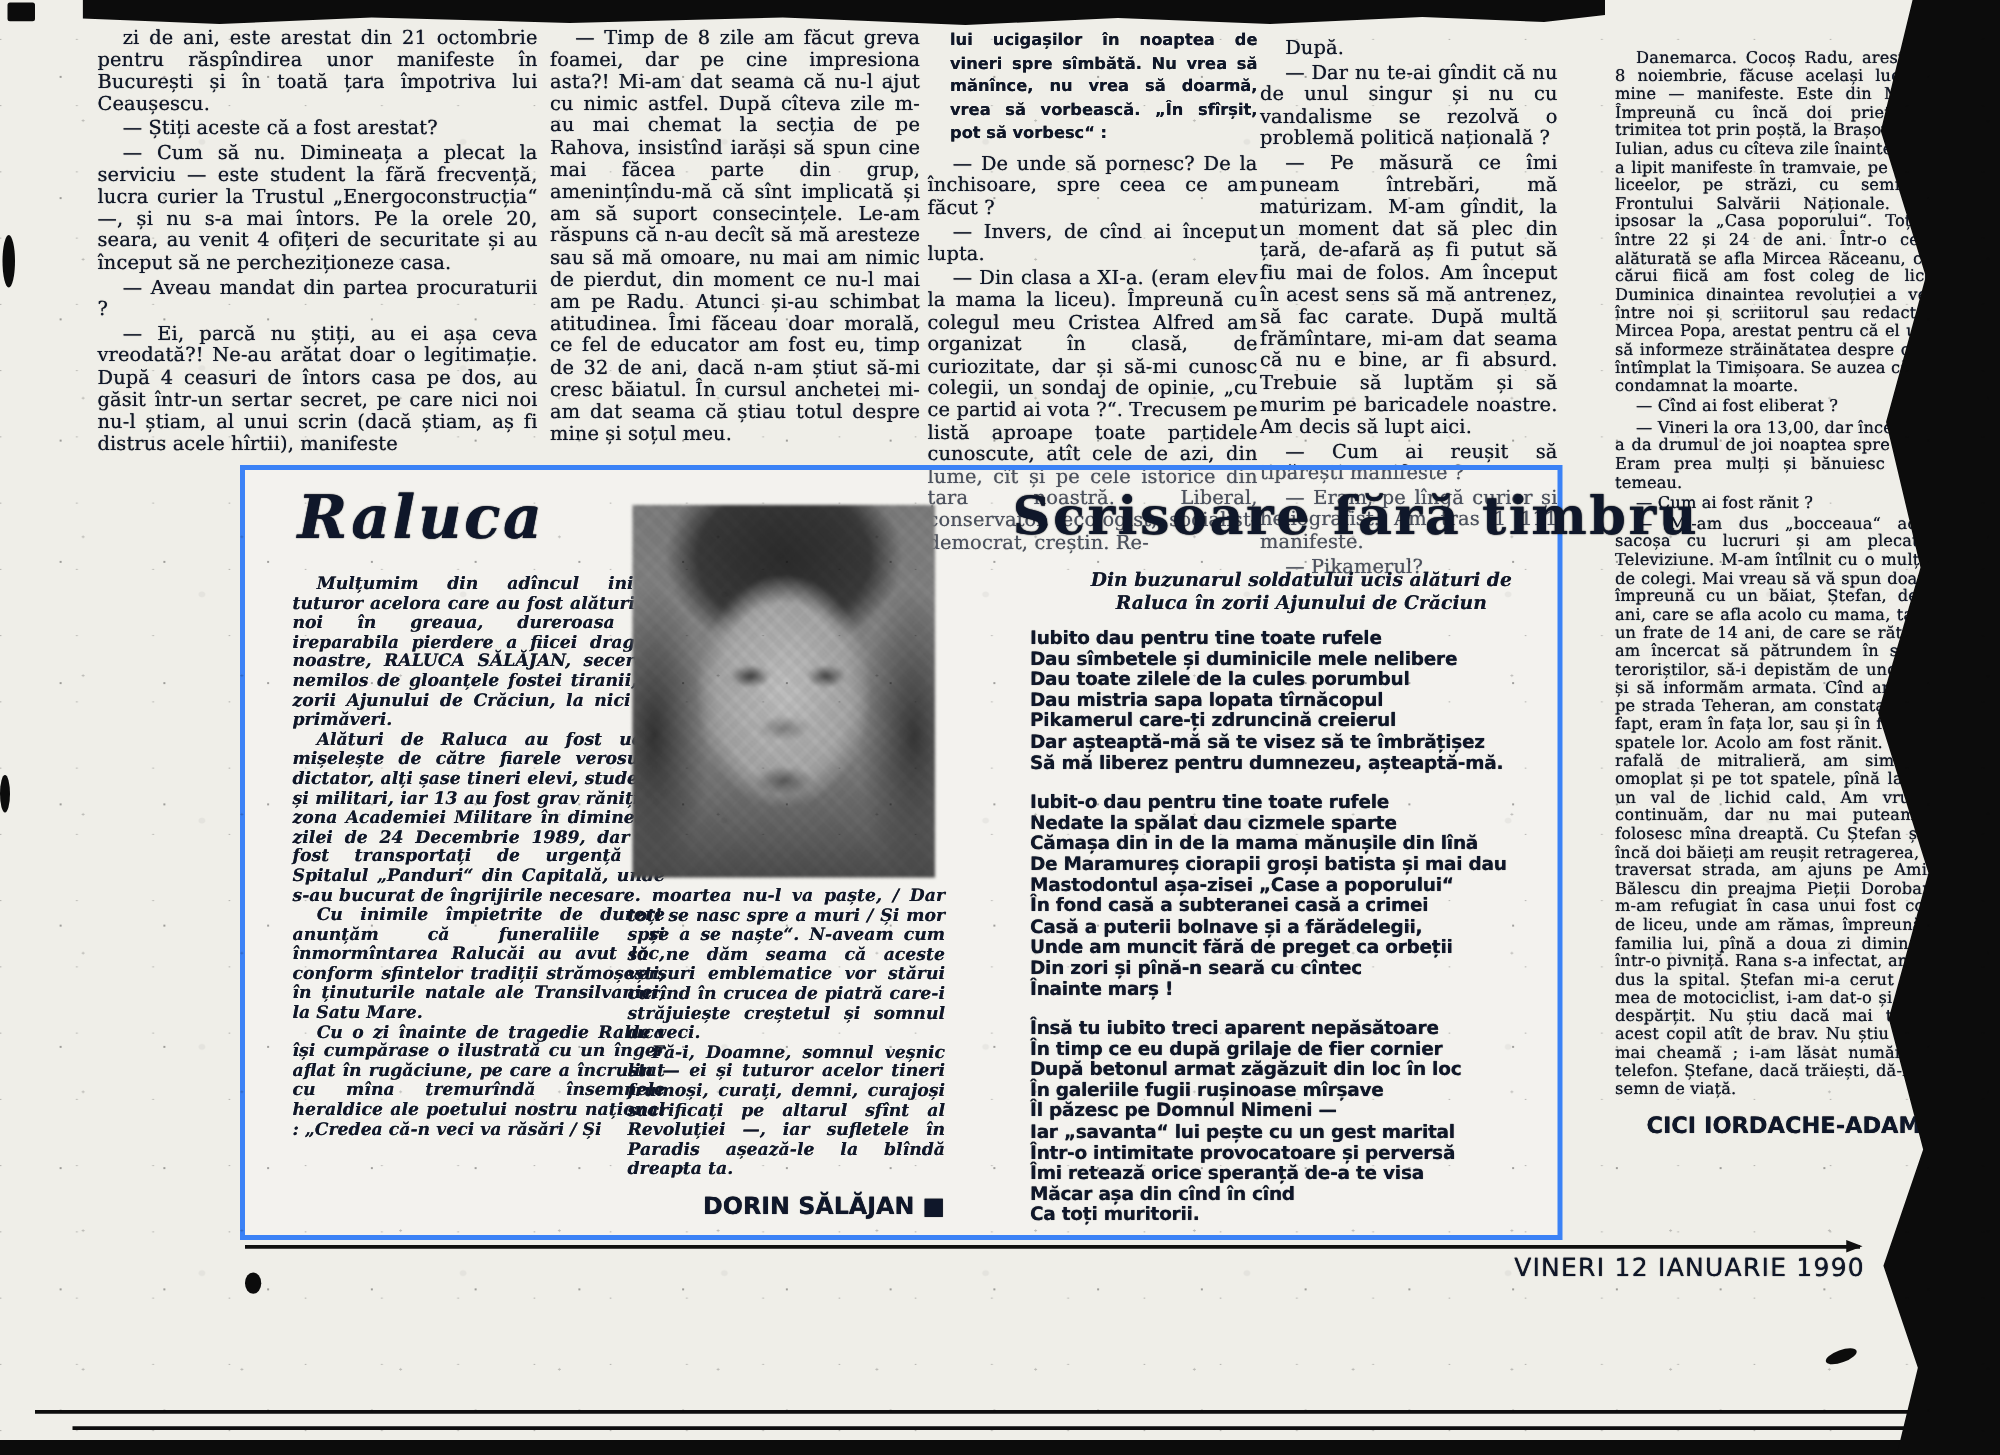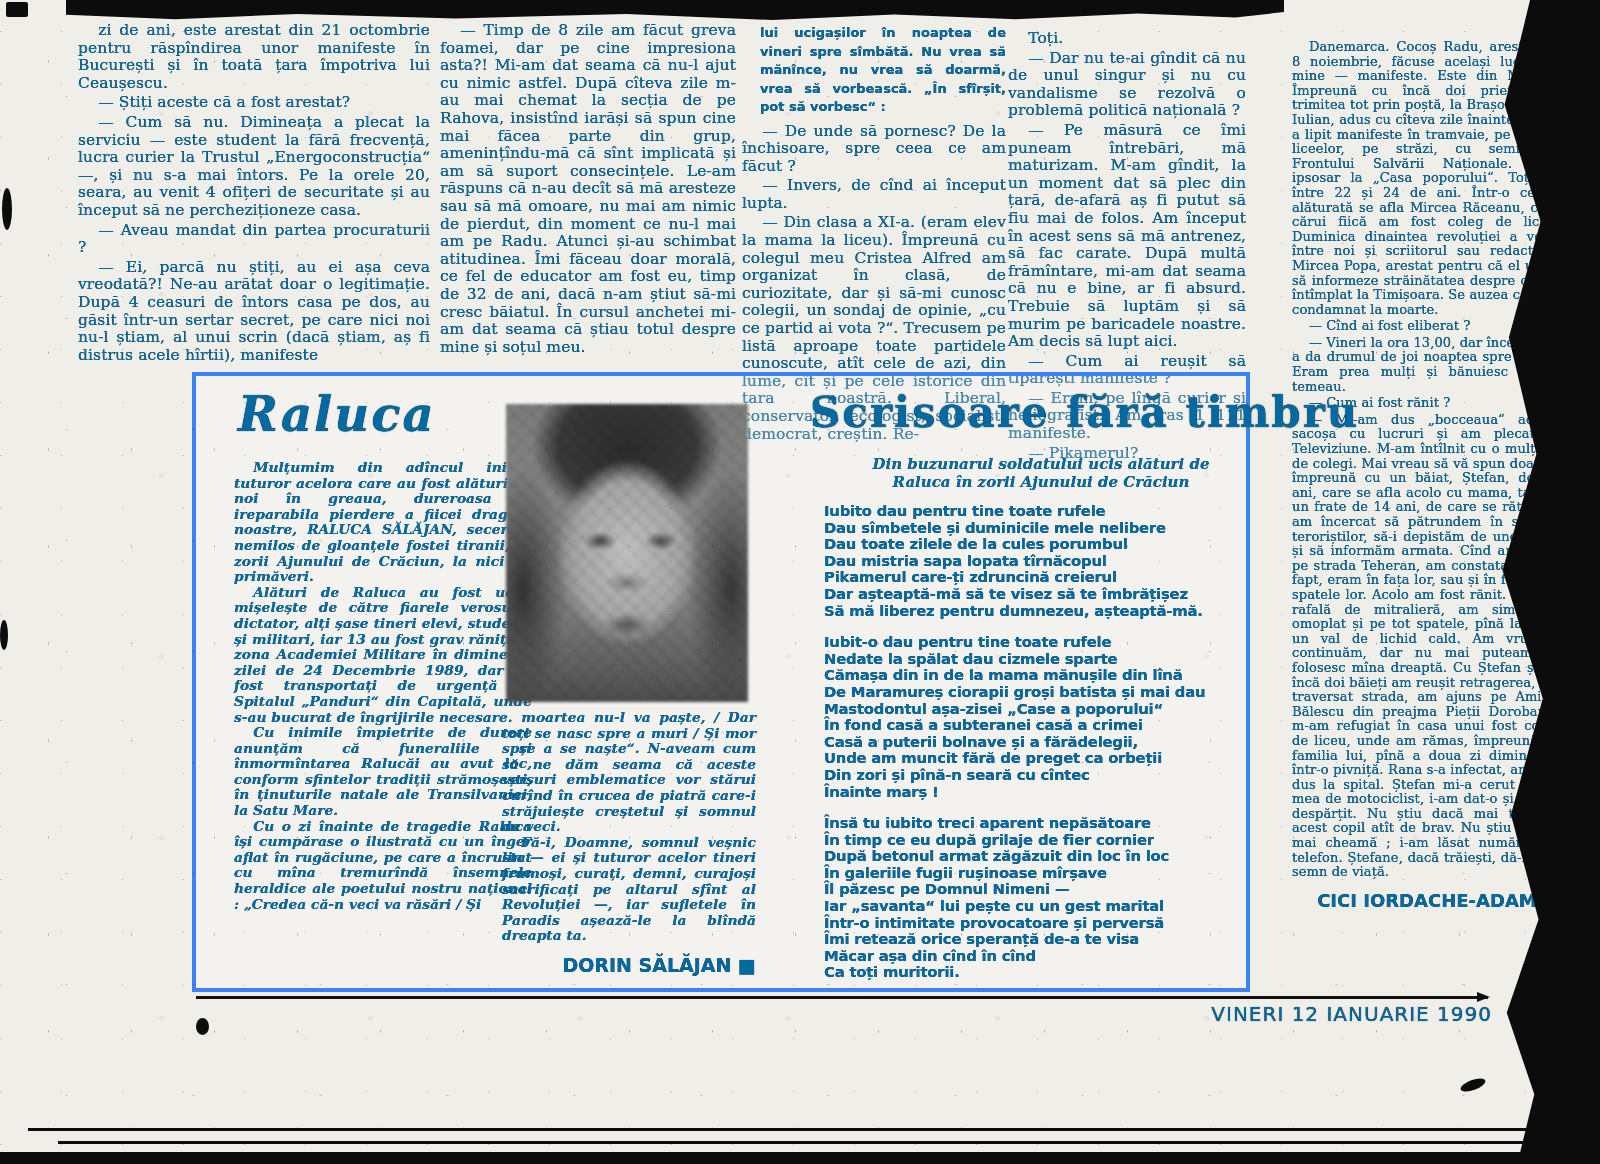--- a/index.html
+++ b/index.html
@@ -1,20 +1,20 @@
 <!DOCTYPE html>
 <html><head>
 <meta charset="utf-8">
 <style>
   html,body{margin:0;padding:0;background:#777;}
   #page{
     position:relative; width:1600px; height:1164px; overflow:hidden;
     background:#efeee8;
     font-family:"DejaVu Serif","Liberation Serif",serif;
-    color:#0369a1;
+    color:#0f172a;
   }
   
   #page::after{
     content:""; position:absolute; inset:0; pointer-events:none; z-index:40;
     background-image:
       radial-gradient(rgba(10,10,10,.55) .6px, rgba(0,0,0,0) 1px),
       radial-gradient(rgba(10,10,10,.45) .5px, rgba(0,0,0,0) .9px),
       radial-gradient(rgba(10,10,10,.35) .8px, rgba(0,0,0,0) 1.2px),
       radial-gradient(rgba(0,0,0,.07) 2.2px, rgba(0,0,0,0) 3.2px);
     background-size:83px 97px, 61px 53px, 127px 111px, 209px 181px;
@@ -124,21 +124,21 @@
   <div class="abs" style="left:742px; top:24px; width:264px;">
     <p class="lead">lui ucigașilor în noaptea de vineri spre sîmbătă. Nu vrea să mănînce, nu vrea să doarmă, vrea să vorbească. „În sfîrșit, pot să vorbesc“ :</p>
     <div class="col">
         <p class="para">— De unde să pornesc? De la închisoare, spre ceea ce am făcut ?</p>
         <p class="para">— Invers, de cînd ai început lupta.</p>
         <p class="para">— Din clasa a XI-a. (eram elev la mama la liceu). Împreună cu colegul meu Cristea Alfred am organizat în clasă, de curiozitate, dar și să-mi cunosc colegii, un sondaj de opinie, „cu ce partid ai vota ?“. Trecusem pe listă aproape toate partidele cunoscute, atît cele de azi, din lume, cît și pe cele istorice din țara noastră. Liberal, conservator, ecologist, socialist-democrat, creștin. Re-</p>
       </div>
   </div>
 
   <div class="abs col" style="left:1008px; top:30px; width:238px;">
-      <p class="para">Toți.</p>
+      <p class="para">După.</p>
       <p class="para">— Dar nu te-ai gîndit că nu de unul singur și nu cu vandalisme se rezolvă o problemă politică națională ?</p>
       <p class="para">— Pe măsură ce îmi puneam întrebări, mă maturizam. M-am gîndit, la un moment dat să plec din țară, de-afară aș fi putut să fiu mai de folos. Am început în acest sens să mă antrenez, să fac carate. După multă frămîntare, mi-am dat seama că nu e bine, ar fi absurd. Trebuie să luptăm și să murim pe baricadele noastre. Am decis să lupt aici.</p>
       <p class="para">— Cum ai reușit să tipărești manifeste ?</p>
       <p class="para">— Eram, pe lîngă curier și heliografist. Am tras 1 111 manifeste.</p>
       <p class="para">— Pikamerul?</p>
     </div>
 
   <div class="abs" style="left:1292px; top:40px; width:268px;">
     <div class="col col5">
         <p class="para">Danemarca. Cocoș Radu, arestat pe 8 noiembrie, făcuse același lucru ca mine — manifeste. Este din Mediaș. Împreună cu încă doi prieteni le trimitea tot prin poștă, la Brașov. Gorea Iulian, adus cu cîteva zile înainte de 22, a lipit manifeste în tramvaie, pe porțile liceelor, pe străzi, cu semnătura Frontului Salvării Naționale. Este ipsosar la „Casa poporului“. Toți au între 22 și 24 de ani. Într-o celulă alăturată se afla Mircea Răceanu, cu a cărui fiică am fost coleg de liceu. Duminica dinaintea revoluției a venit între noi și scriitorul sau redactorul Mircea Popa, arestat pentru că el urma să informeze străinătatea despre ce s-a întîmplat la Timișoara. Se auzea că este condamnat la moarte.</p>

